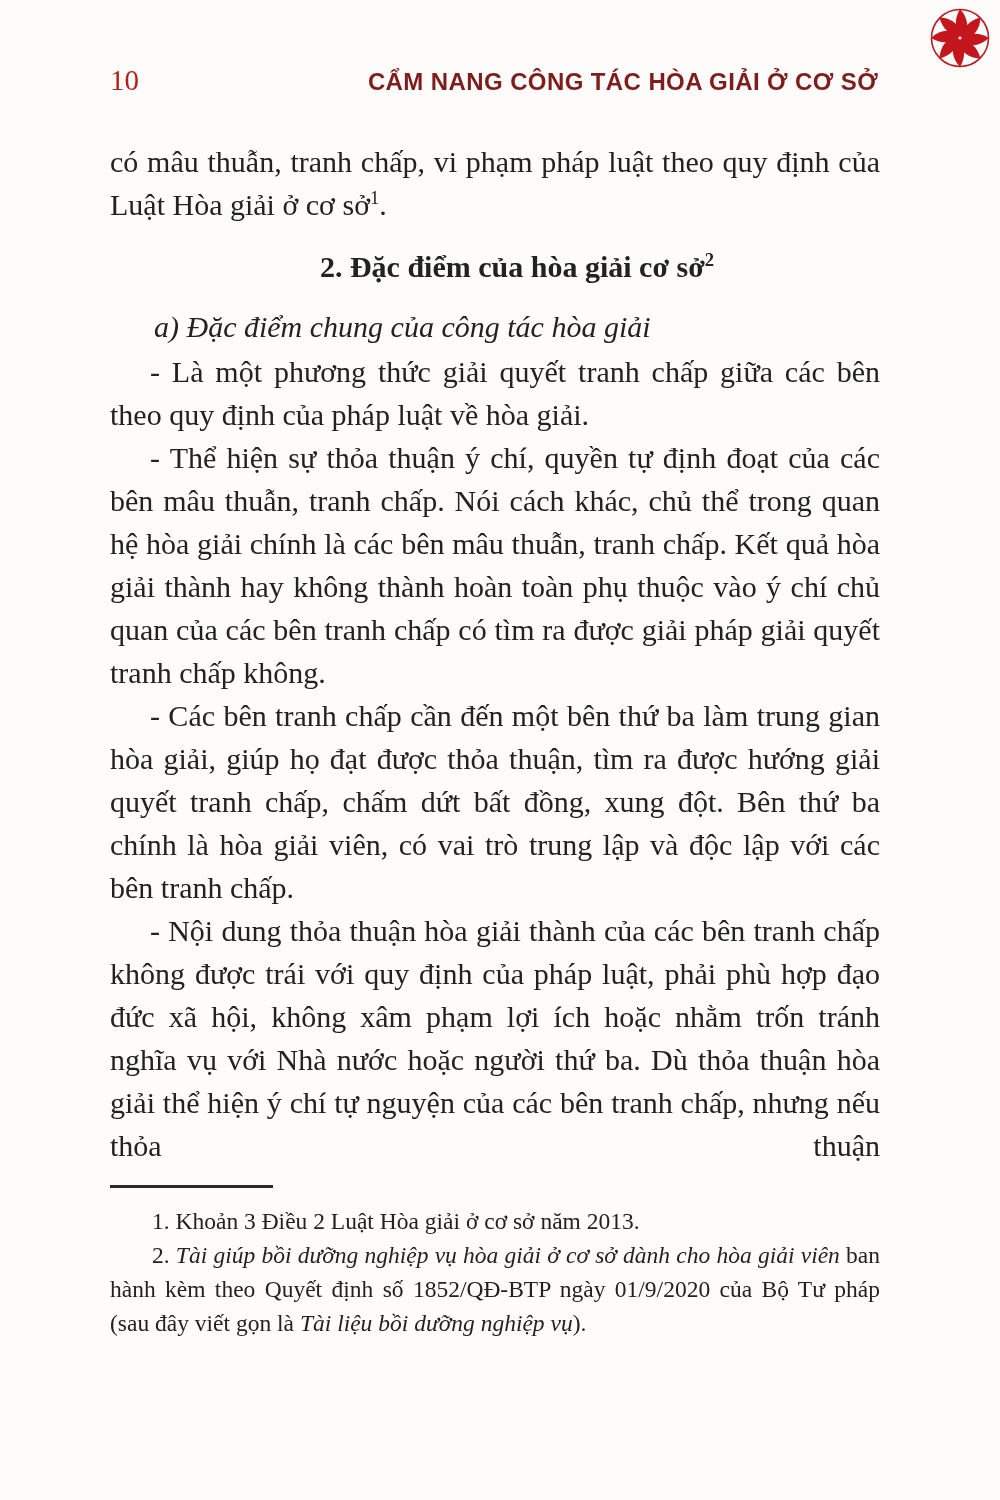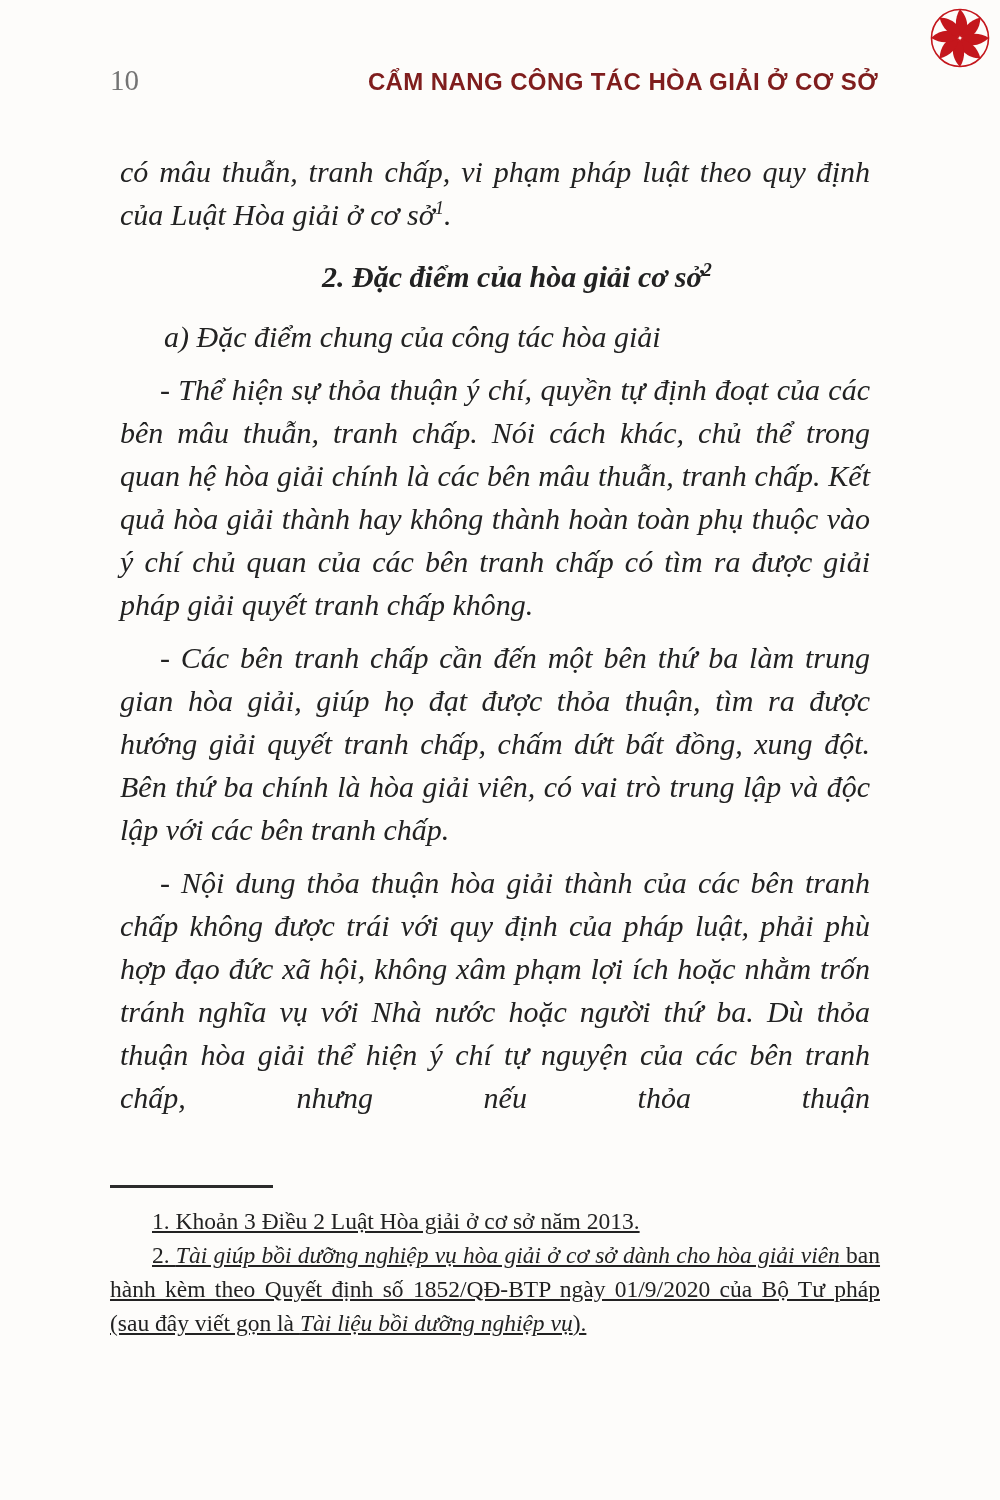--- a/index.html
+++ b/index.html
@@ -18,21 +18,21 @@
     position: absolute;
     top: 64px;
     left: 110px;
     right: 122px;
     display: flex;
     justify-content: space-between;
     align-items: baseline;
   }
   .page-num {
     font-size: 29px;
-    color: #737373;
+    color: #b91c1c;
   }
   .running-title {
     font-family: "Liberation Sans", "DejaVu Sans", sans-serif;
     font-size: 24px;
     font-weight: bold;
     letter-spacing: 0.4px;
     color: #7f1d1d;
     white-space: nowrap;
   }
   
@@ -46,21 +46,21 @@
   
   .content {
     position: absolute;
     top: 140px;
     left: 110px;
     right: 120px;
     font-size: 30px;
     line-height: 43px;
     text-align: justify;
   }
-  .content p { margin: 10px; font-style: italic; }
+  .content p { margin: 0; }
   .para { text-indent: 40px; }
   .intro { text-indent: 0; }
   .runs-on { text-align-last: justify; }
   sup {
     font-size: 0.62em;
     line-height: 0;
     vertical-align: super;
   }
   .section-heading {
     font-weight: bold;
@@ -87,21 +87,20 @@
     height: 0;
     border-top: 3px solid #2b2b2b;
     margin: 0 0 16px 0;
   }
   .footnote {
     font-size: 23.5px;
     line-height: 34px;
     text-align: justify;
     text-indent: 42px;
     margin: 0;
-    text-decoration: underline;
   }
   .footnote .it { font-style: italic; }
 </style>
 </head>
 <body>
 
 <div class="page">
 
   <div class="header">
     <span class="page-num">10</span>
@@ -127,20 +126,21 @@
   </div>
 
   <div class="content">
 
     <p class="intro"><span>có mâu thuẫn, tranh chấp, vi phạm pháp luật theo quy định của Luật Hòa giải ở cơ sở</span><sup>1</sup><span>.</span></p>
 
     <p class="section-heading"><span>2. Đặc điểm của hòa giải cơ sở</span><sup>2</sup></p>
 
     <p class="sub-heading">a) Đặc điểm chung của công tác hòa giải</p>
 
+    <p class="para">- Là một phương thức giải quyết tranh chấp giữa các bên theo quy định của pháp luật về hòa giải.</p>
     <p class="para">- Thể hiện sự thỏa thuận ý chí, quyền tự định đoạt của các bên mâu thuẫn, tranh chấp. Nói cách khác, chủ thể trong quan hệ hòa giải chính là các bên mâu thuẫn, tranh chấp. Kết quả hòa giải thành hay không thành hoàn toàn phụ thuộc vào ý chí chủ quan của các bên tranh chấp có tìm ra được giải pháp giải quyết tranh chấp không.</p>
     <p class="para">- Các bên tranh chấp cần đến một bên thứ ba làm trung gian hòa giải, giúp họ đạt được thỏa thuận, tìm ra được hướng giải quyết tranh chấp, chấm dứt bất đồng, xung đột. Bên thứ ba chính là hòa giải viên, có vai trò trung lập và độc lập với các bên tranh chấp.</p>
     <p class="para runs-on">- Nội dung thỏa thuận hòa giải thành của các bên tranh chấp không được trái với quy định của pháp luật, phải phù hợp đạo đức xã hội, không xâm phạm lợi ích hoặc nhằm trốn tránh nghĩa vụ với Nhà nước hoặc người thứ ba. Dù thỏa thuận hòa giải thể hiện ý chí tự nguyện của các bên tranh chấp, nhưng nếu thỏa thuận</p>
 
   </div>
 
   <div class="footnotes">
     <div class="footnote-rule"></div>
     <p class="footnote">1. Khoản 3 Điều 2 Luật Hòa giải ở cơ sở năm 2013.</p>
     <p class="footnote"><span>2. </span><span class="it">Tài giúp bồi dưỡng nghiệp vụ hòa giải ở cơ sở dành cho hòa giải viên</span><span> ban hành kèm theo Quyết định số 1852/QĐ-BTP ngày 01/9/2020 của Bộ Tư pháp (sau đây viết gọn là </span><span class="it">Tài liệu bồi dưỡng nghiệp vụ</span><span>).</span></p>

